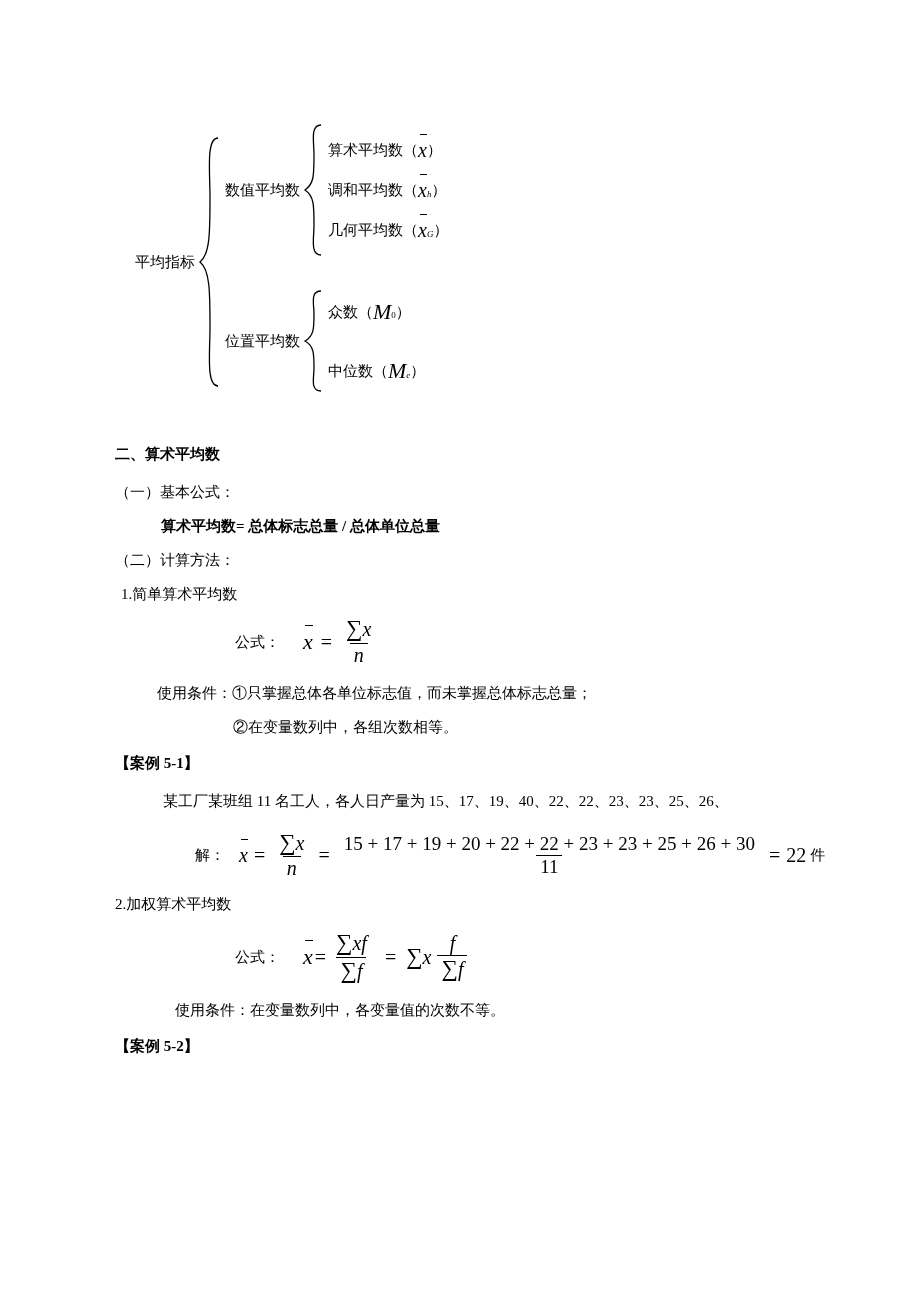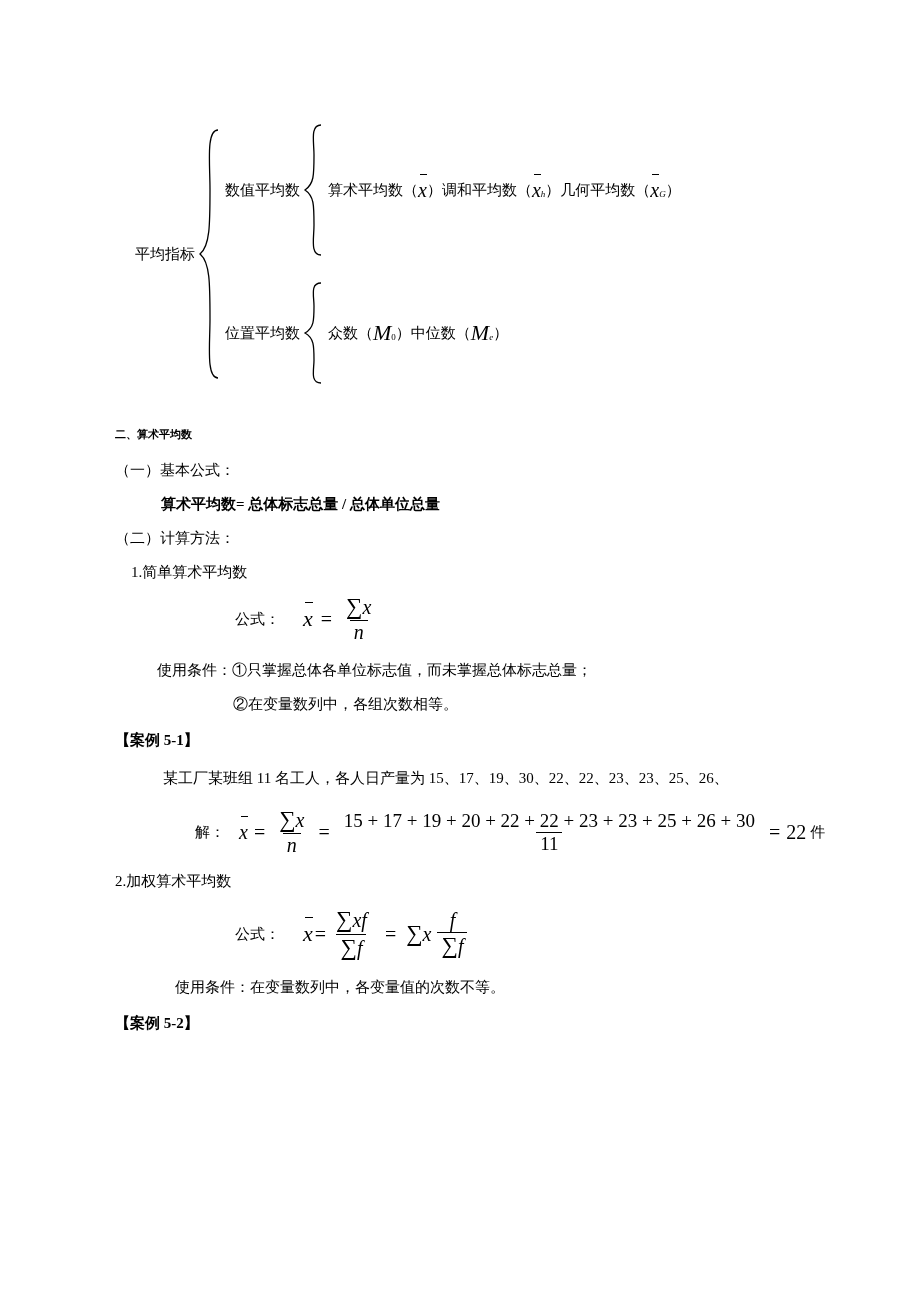--- a/index.html
+++ b/index.html
@@ -28,21 +28,21 @@
     justify-content: center;
     align-items: center;
     padding: 0 1px;
   }
   .brace-svg { display: block; }
   .children-col { display: flex; flex-direction: column; }
   .child-row { display: flex; align-items: center; }
   .child-label { font-size: 15px; white-space: nowrap; }
   .leaf-col {
     display: flex;
-    flex-direction: row;
+    flex-direction: column;
     padding: 4px 0;
   }
   .leaf-item {
     font-size: 15px;
     padding: 8px 0;
     white-space: nowrap;
     display: flex;
     align-items: center;
   }
   .sym-italic { font-family: "Times New Roman", serif; font-style: italic; }
@@ -58,27 +58,27 @@
     position: absolute;
     left: 2px; right: 0px;
     top: -6px;
     height: 0;
     border-top: 1px solid #000;
   }
   .sub { font-size: 0.6em; position: relative; top: 0.45em; font-style: italic; font-family: "Times New Roman", serif; }
   .sub-n { font-style: normal; }
   .heading-2 {
     font-weight: bold;
-    font-size: 11px;
+    font-size: 15px;
     margin: 6px 0 14px 0;
   }
   .para { margin: 10px 0; font-size: 15px; }
   .indent-1 { text-indent: 0em; margin-left: 0; }
   .indent-3 { margin-left: 46px; font-weight: bold; }
-  .indent-15 { margin-left: 16px; }
+  .indent-15 { margin-left: 6px; }
   .formula-block {
     display: flex;
     align-items: center;
     font-family: "Times New Roman", serif;
     font-size: 20px;
     margin: 6px 0 6px 120px;
   }
   .formula-label {
     font-family: "SimSun","宋体",serif;
     font-size: 15px;
@@ -216,21 +216,21 @@
     <span class="frac">
       <span class="num"><span class="sumop">∑</span><span class="sym-italic">x</span></span>
       <span class="den"><span class="upright-n">n</span></span>
     </span>
   </div>
 
   <div class="para" style="margin-left:42px; margin-top:14px;">使用条件：①只掌握总体各单位标志值，而未掌握总体标志总量；</div>
   <div class="para" style="margin-left:118px;">②在变量数列中，各组次数相等。</div>
 
   <div class="case-title">【案例 5-1】</div>
-  <div class="para bodytext" style="text-indent:48px;">某工厂某班组 11 名工人，各人日产量为 15、17、19、30、22、22、23、23、25、26、</div>
+  <div class="para bodytext" style="text-indent:48px;">某工厂某班组 11 名工人，各人日产量为 15、17、19、40、22、22、23、23、25、26、</div>
 
   <div class="solution-block nowrap">
     <span class="solution-label">解：</span>
     <span class="xbar" style="font-size:20px;"><span class="bar"></span>x</span>
     <span class="eq">=</span>
     <span class="frac">
       <span class="num"><span class="sumop">∑</span><span class="sym-italic">x</span></span>
       <span class="den"><span class="upright-n">n</span></span>
     </span>
     <span class="eq">=</span>

